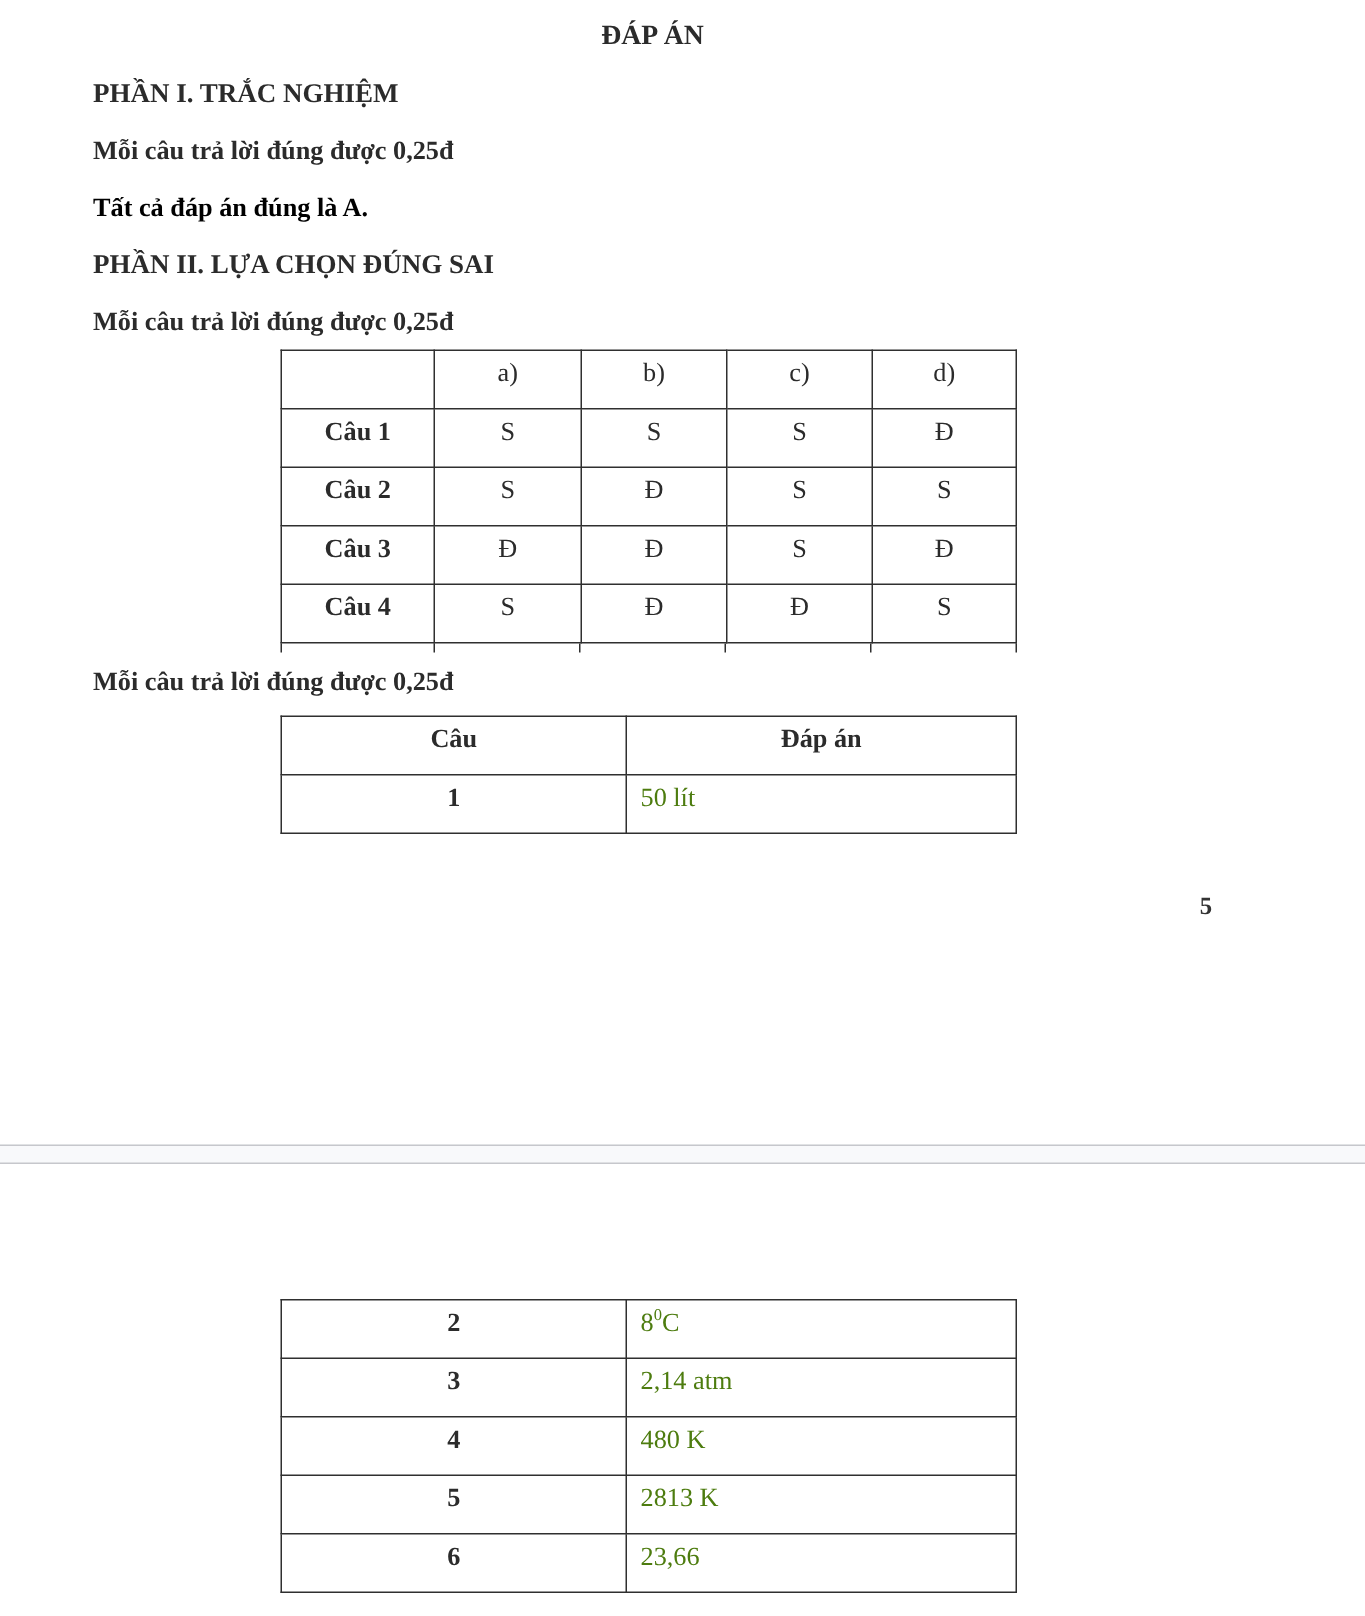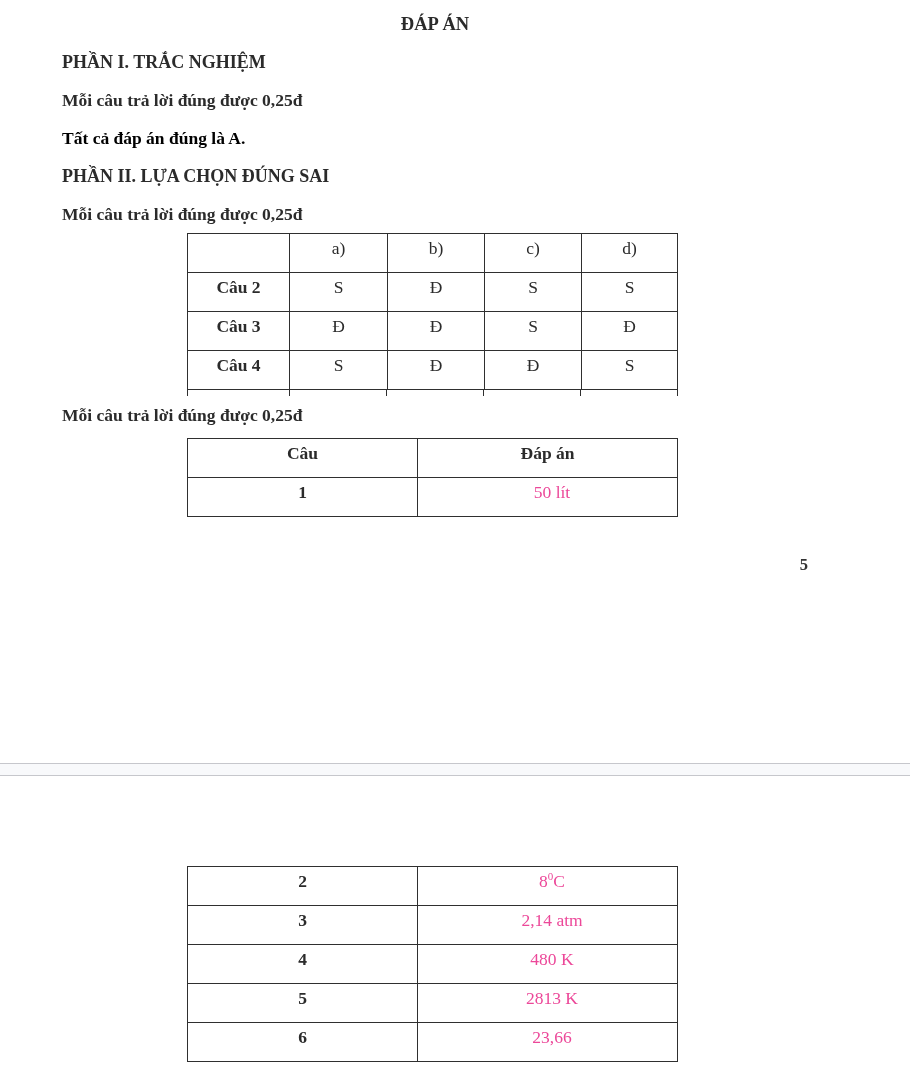--- a/index.html
+++ b/index.html
@@ -26,21 +26,21 @@
   table.ans { border-collapse: collapse; table-layout: fixed; margin-left: 125px; }
   table.ans td {
     border: 1px solid #2f2f2f;
     font-size: 17.5px;
     vertical-align: top;
     text-align: center;
     height: 34px;
     padding: 4px 0 0 0;
     overflow: hidden;
   }
-  table.ans td.val { text-align: center; padding-left: 9px; color: #ec4899; }
+  table.ans td.val { text-align: left; padding-left: 9px; color: #4d7c0f; }
   table.ans td.bold { font-weight: 700; }
   table.ans sup { font-size: 11px; line-height: 0; }
 
   .t1 col.c0 { width: 102px; }
   .t1 col.c1 { width: 98px; }
   .t1 col.c2 { width: 97px; }
   .t1 col.c3 { width: 97px; }
   .t1 col.c4 { width: 96px; }
 
   .t2 col.cq, .t3 col.cq { width: 230px; }
@@ -87,20 +87,27 @@
             <col class="c3">
             <col class="c4">
           </colgroup>
         <tbody>
           <tr>
             <td></td>
             <td>a)</td>
             <td>b)</td>
             <td>c)</td>
             <td>d)</td>
+          </tr>
+          <tr>
+            <td class="bold">Câu 1</td>
+            <td>S</td>
+            <td>S</td>
+            <td>S</td>
+            <td>Đ</td>
           </tr>
           <tr>
             <td class="bold">Câu 2</td>
             <td>S</td>
             <td>Đ</td>
             <td>S</td>
             <td>S</td>
           </tr>
           <tr>
             <td class="bold">Câu 3</td>

